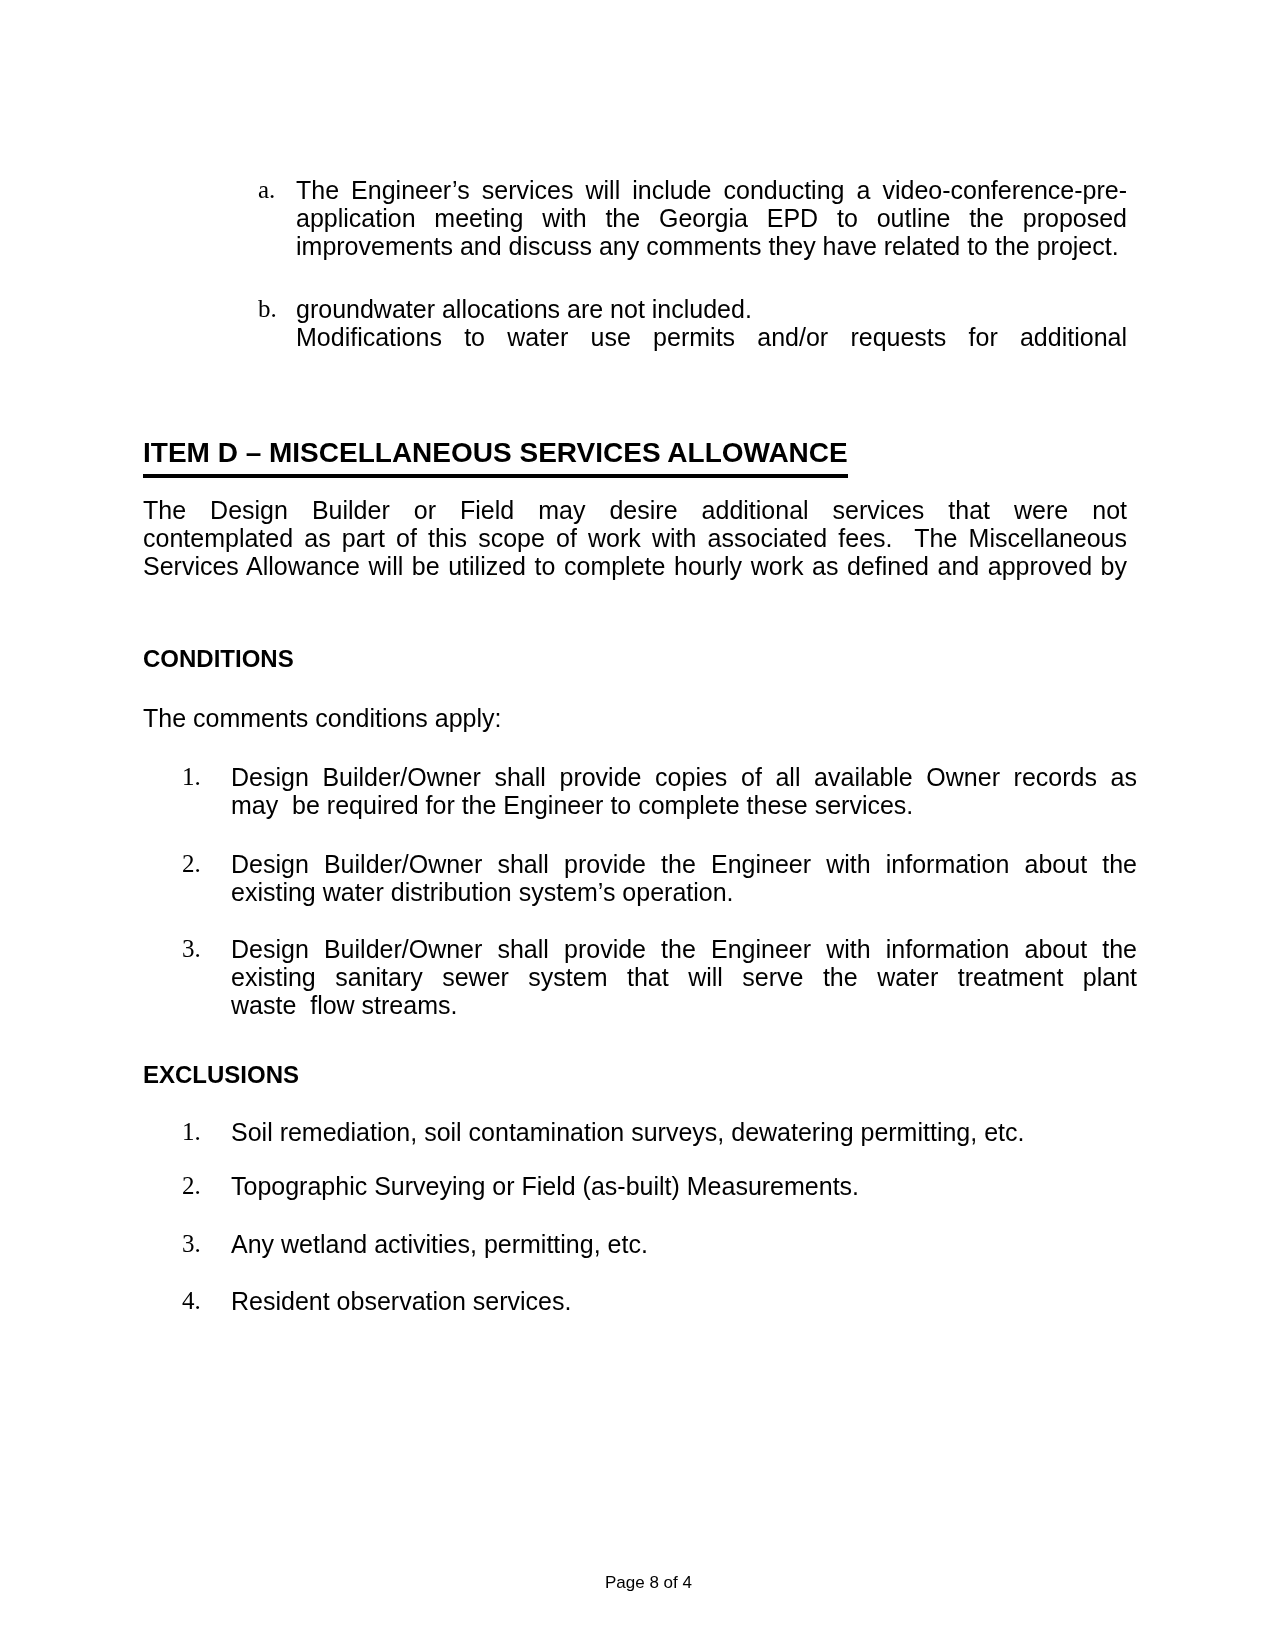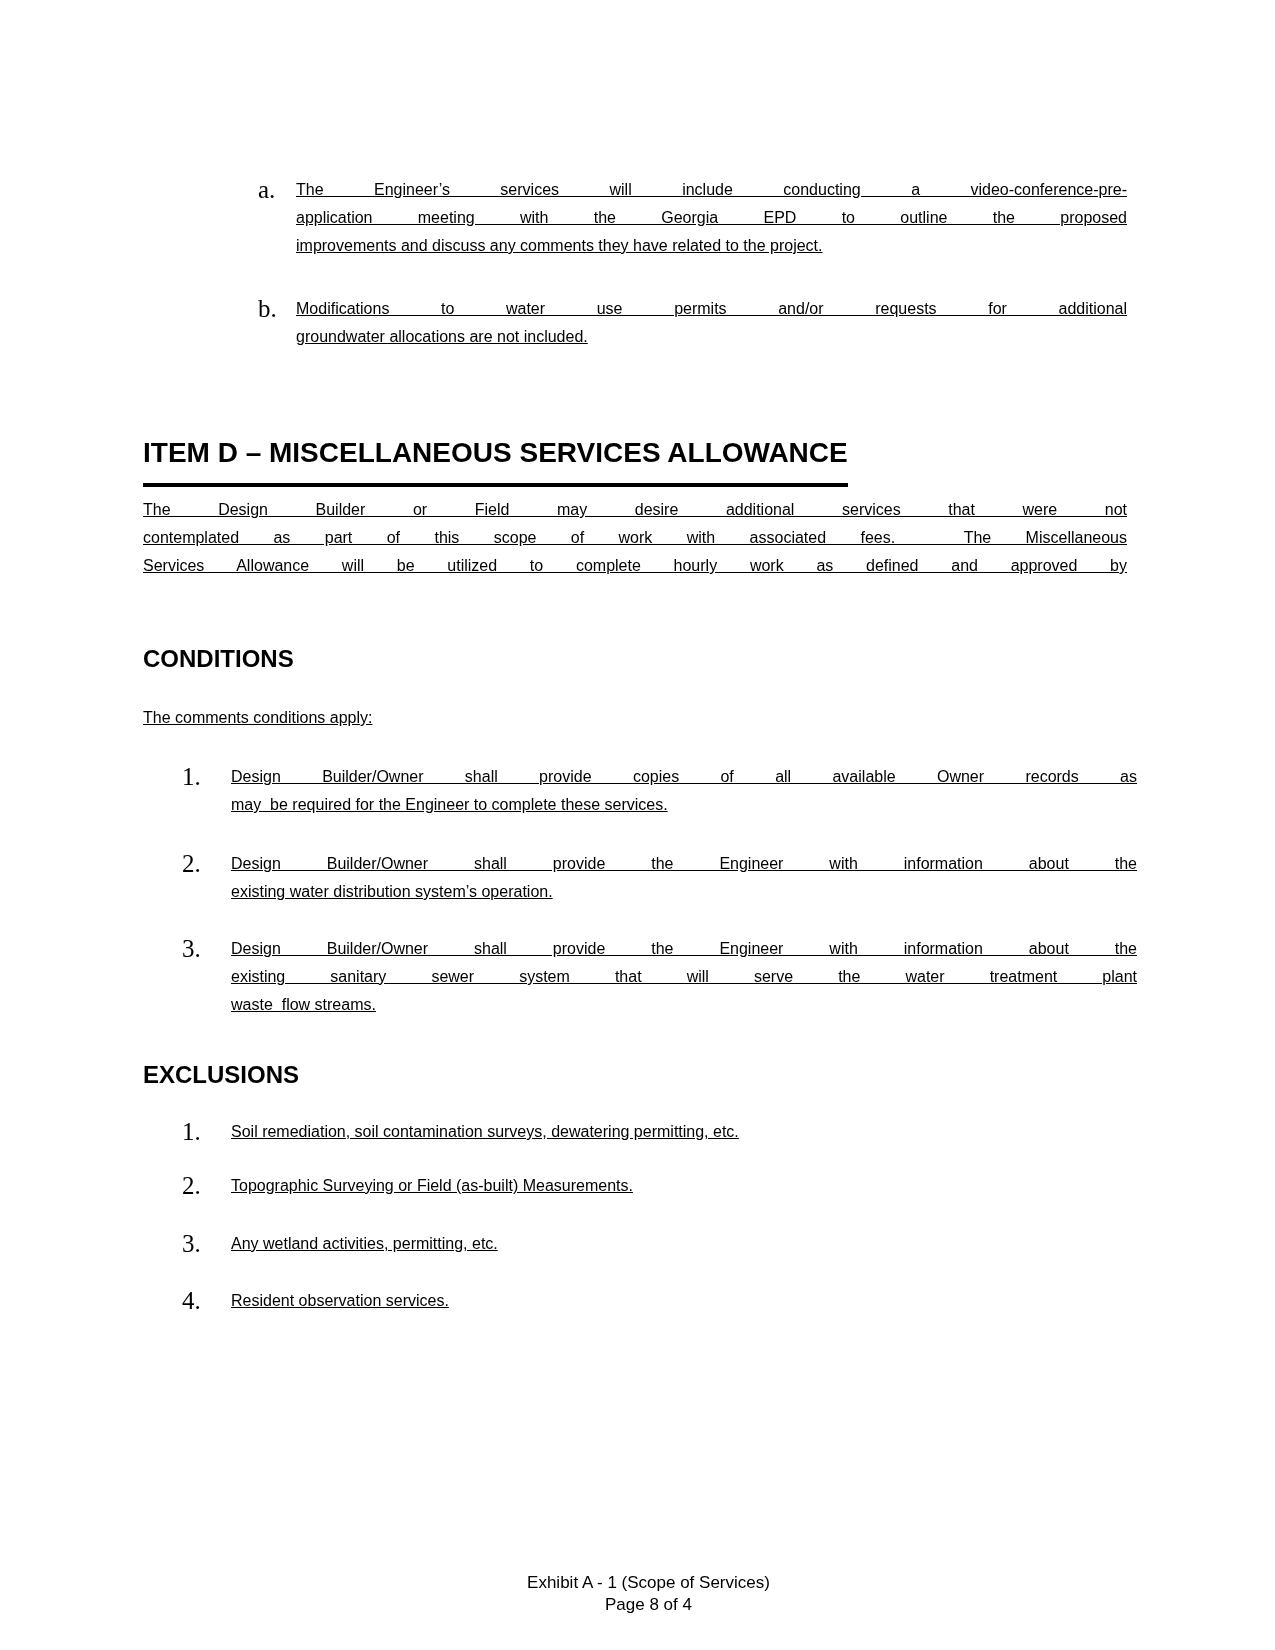--- a/index.html
+++ b/index.html
@@ -9,25 +9,24 @@
     color: #000000;
     font-family: "Liberation Sans", sans-serif;
     position: relative;
     overflow: hidden;
   }
   .page { position: absolute; inset: 0; width: 1275px; height: 1650px; }
 
   .block { position: absolute; }
 
   .line {
-    font-size: 16px;
+    font-size: 25px;
     line-height: 28px;
     height: 28px;
     white-space: pre-wrap;
-    text-decoration: underline;
   }
   .just {
     text-align: justify;
     text-align-last: justify;
   }
 
   .marker {
     position: absolute;
     top: 0; left: 0;
     font-family: "Liberation Serif", serif;
@@ -44,21 +43,21 @@
   .num-item { left: 182px; }
   .num-text { margin-left: 49px; width: 906px; }
 
   .section-heading {
     left: 143px; top: 438px;
     font-size: 28px;
     font-weight: bold;
     line-height: 30px;
     letter-spacing: 0px;
     border-bottom: 4px solid #000000;
-    padding-bottom: 15px;
+    padding-bottom: 6px;
     white-space: pre;
   }
 
   .intro { left: 143px; top: 496px; width: 984px; }
 
   .sub-heading {
     left: 143px; width: 924px;
     text-align: left;
     font-size: 24px;
     font-weight: bold;
@@ -86,22 +85,22 @@
     <div class="ab-text">
       <div class="line just">The Engineer’s services will include conducting a video-conference-pre-</div>
       <div class="line just">application meeting with the Georgia EPD to outline the proposed</div>
       <div class="line">improvements and discuss any comments they have related to the project.</div>
     </div>
   </div>
 
   <div class="block ab-item" style="top:295px">
     <span class="marker">b.</span>
     <div class="ab-text">
+      <div class="line">groundwater allocations are not included.</div>
       <div class="line just">Modifications to water use permits and/or requests for additional</div>
-      <div class="line">groundwater allocations are not included.</div>
     </div>
   </div>
 
   <div class="block section-heading">ITEM D – MISCELLANEOUS SERVICES ALLOWANCE</div>
 
   <div class="block intro">
     <div class="line just">The Design Builder or Field may desire additional services that were not</div>
     <div class="line just">contemplated as part of this scope of work with associated fees.  The Miscellaneous</div>
     <div class="line just">Services Allowance will be utilized to complete hourly work as defined and approved by</div>
   </div>
@@ -161,17 +160,16 @@
   </div>
 
   <div class="block num-item" style="top:1287px">
     <span class="marker">4.</span>
     <div class="num-text">
       <div class="line">Resident observation services.</div>
     </div>
   </div>
 
   <div class="block footer">
-    <div class="footer-line">Exhibit A - 1 (Scope of Services)</div>
     <div class="footer-line">Page 8 of 4</div>
   </div>
 
 </div>
 
 </body></html>

